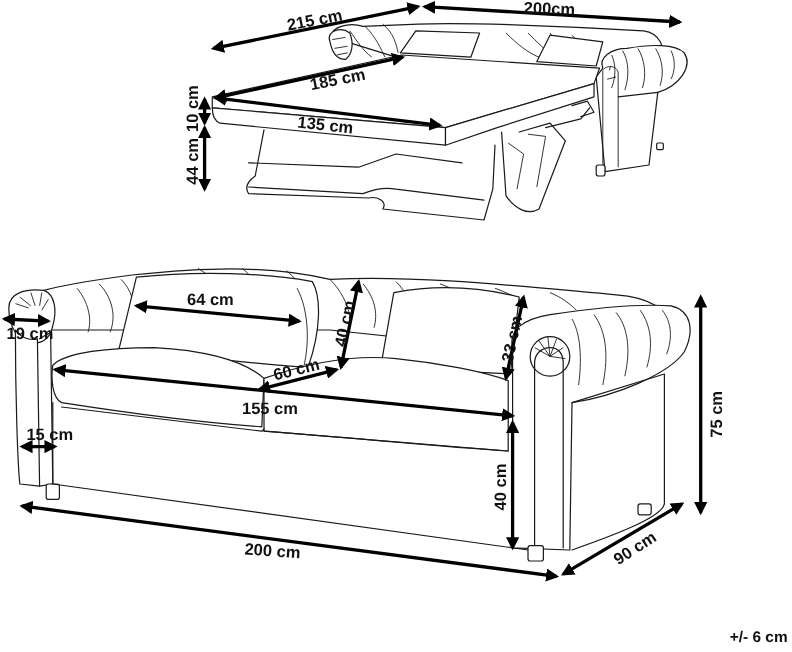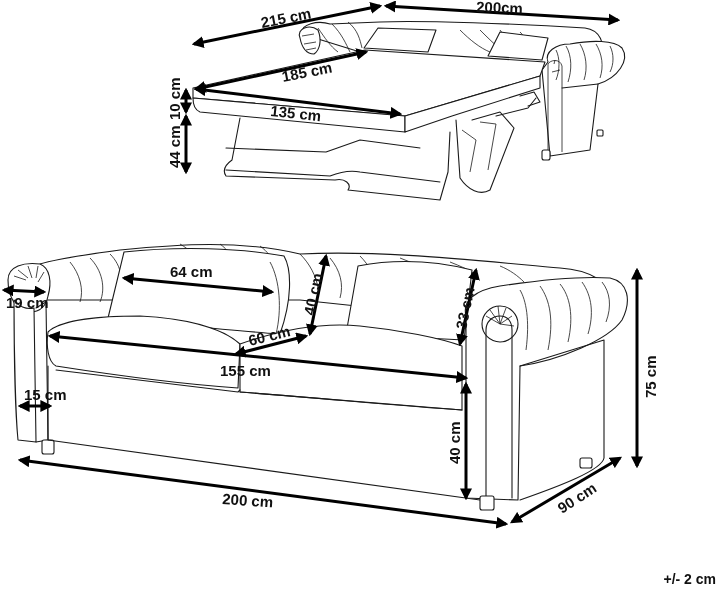--- a/index.html
+++ b/index.html
@@ -133,14 +133,14 @@
     <text class="lbl" x="220" y="376">155 cm</text>
     <text class="lbl" x="24" y="400">15 cm</text>
     <text class="lbl" transform="translate(466,330) rotate(-78)">33 cm</text>
     <text class="lbl" transform="translate(656,398) rotate(-90)">75 cm</text>
     <text class="lbl" transform="translate(460,464) rotate(-90)">40 cm</text>
     <text class="lbl" transform="translate(222,504) rotate(4)">200 cm</text>
     <text class="lbl" transform="translate(562,514) rotate(-33)">90 cm</text>
   </g>
 </svg>
 
-<div class="tol">+/- 2 cm</div>
+<div class="tol">+/- 6 cm</div>
 </div>
 
 </body></html>

